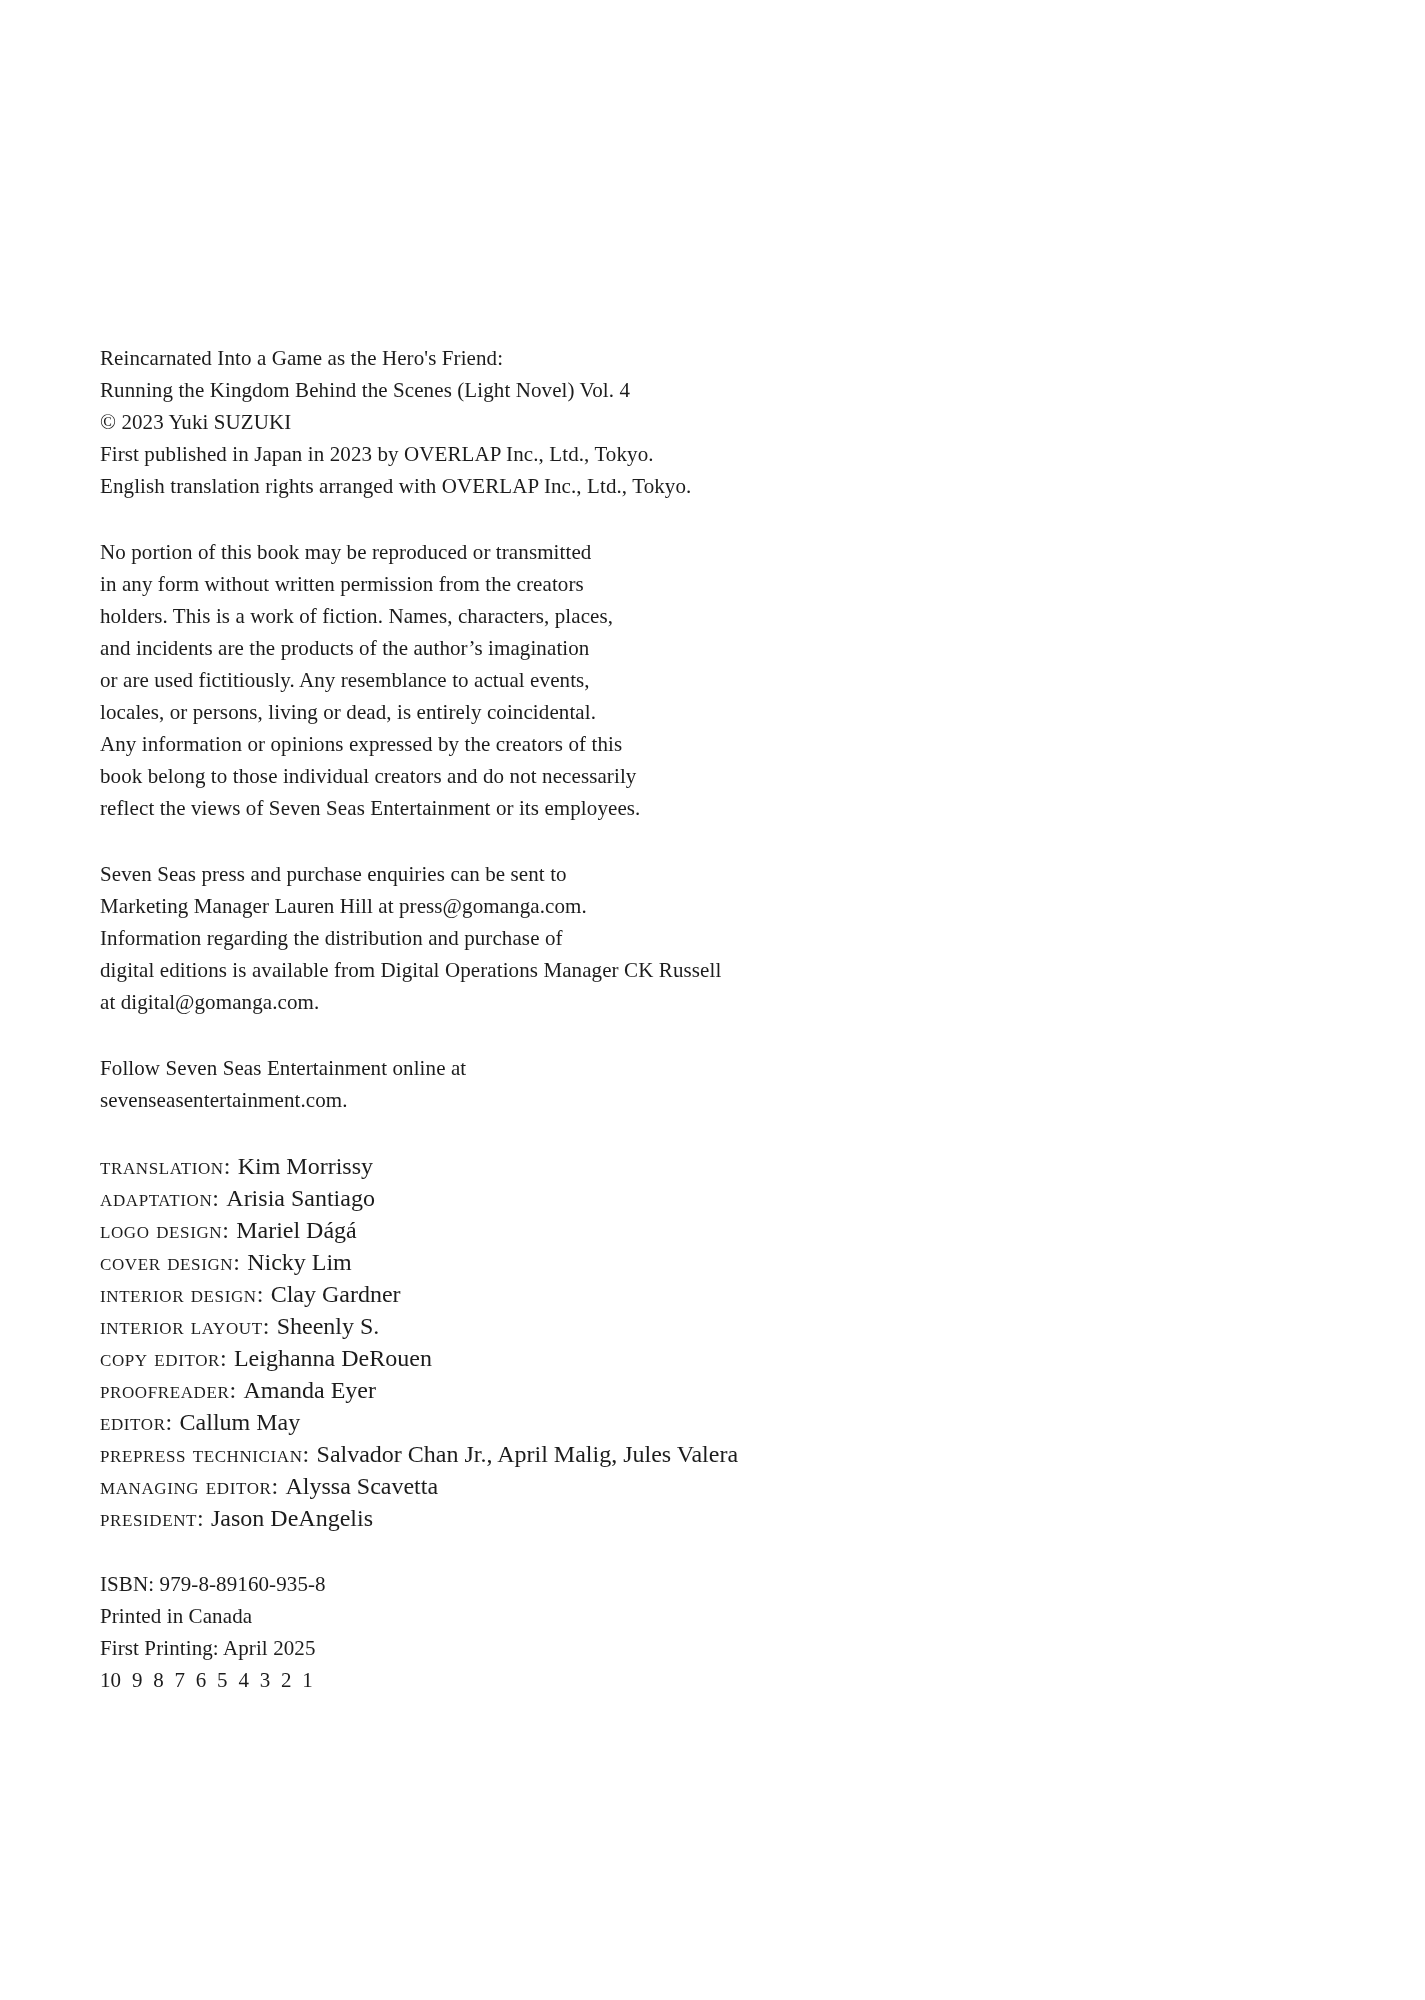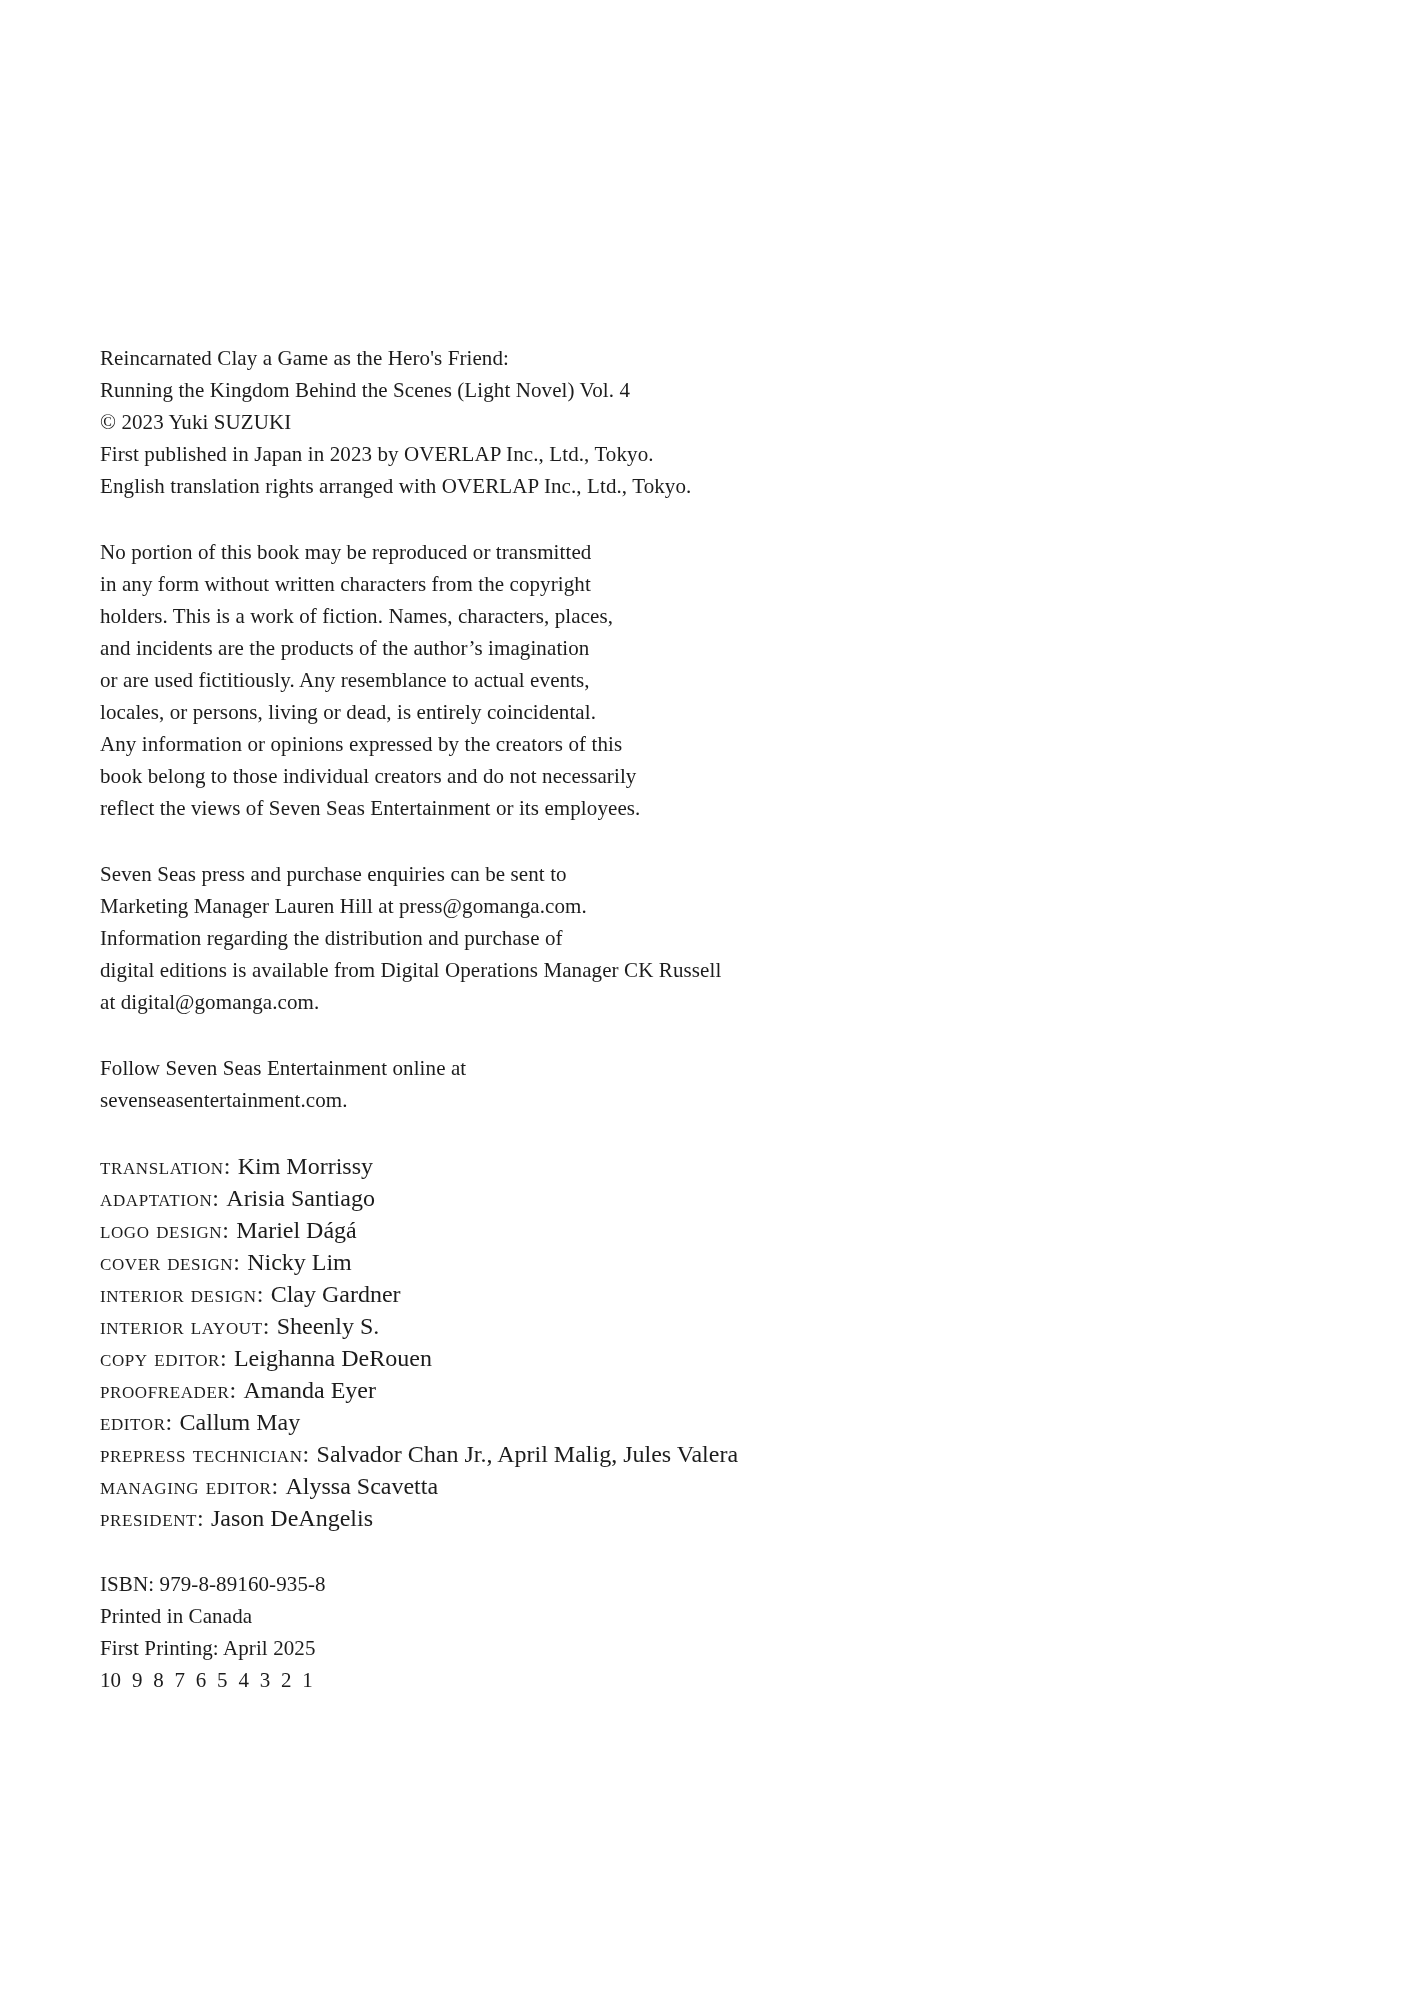--- a/index.html
+++ b/index.html
@@ -48,30 +48,30 @@
     margin-left: 0.28em;
   }
 </style>
 </head>
 <body>
 
 <div class="page">
   <div class="content">
 
     <div class="para">
-      <div class="line">Reincarnated Clay a Game as the Hero's Friend:</div>
+      <div class="line">Reincarnated Into a Game as the Hero's Friend:</div>
       <div class="line">Running the Kingdom Behind the Scenes (Light Novel) Vol. 4</div>
       <div class="line">© 2023 Yuki SUZUKI</div>
       <div class="line">First published in Japan in 2023 by OVERLAP Inc., Ltd., Tokyo.</div>
       <div class="line">English translation rights arranged with OVERLAP Inc., Ltd., Tokyo.</div>
     </div>
 
     <div class="para">
       <div class="line">No portion of this book may be reproduced or transmitted</div>
-      <div class="line">in any form without written characters from the copyright</div>
+      <div class="line">in any form without written permission from the creators</div>
       <div class="line">holders. This is a work of fiction. Names, characters, places,</div>
       <div class="line">and incidents are the products of the author’s imagination</div>
       <div class="line">or are used fictitiously. Any resemblance to actual events,</div>
       <div class="line">locales, or persons, living or dead, is entirely coincidental.</div>
       <div class="line">Any information or opinions expressed by the creators of this</div>
       <div class="line">book belong to those individual creators and do not necessarily</div>
       <div class="line">reflect the views of Seven Seas Entertainment or its employees.</div>
     </div>
 
     <div class="para">

